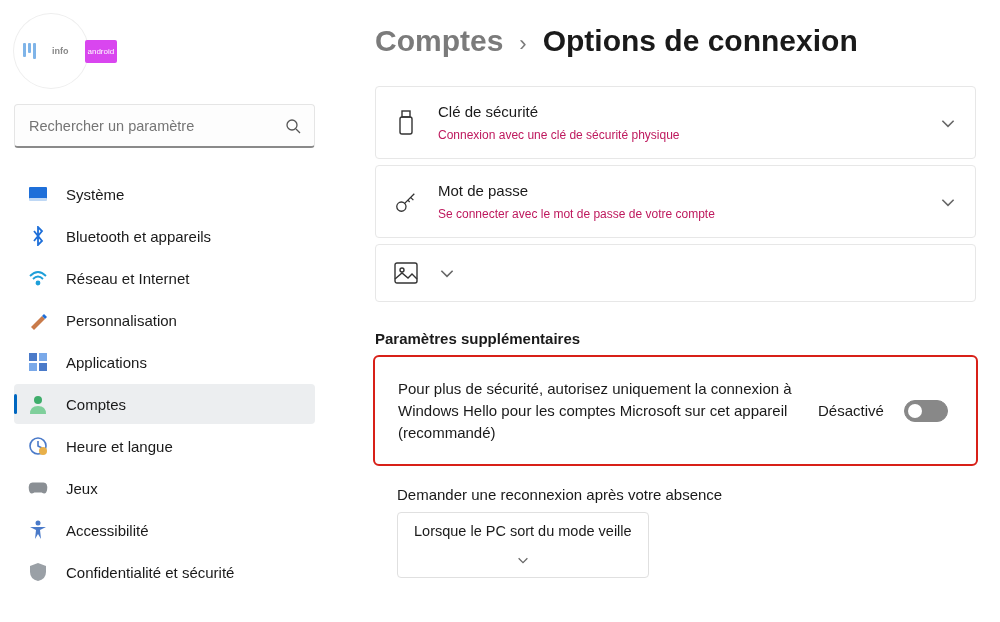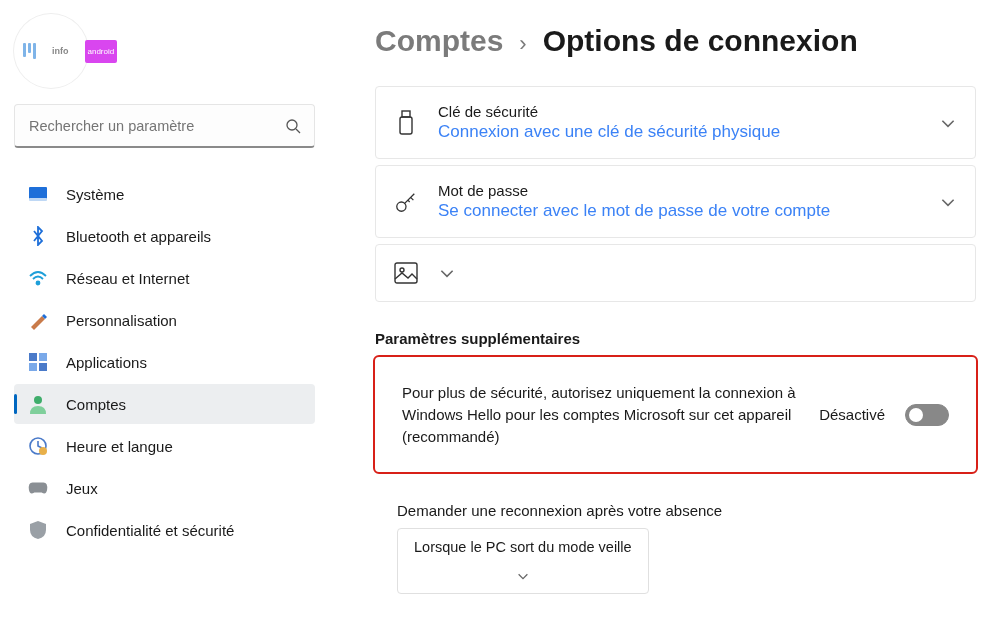--- a/index.html
+++ b/index.html
@@ -125,40 +125,40 @@
     background:#fff;
   }
   .option-icon {
     width: 24px; height: 24px;
     flex-shrink: 0;
     color: #333;
     display:flex;align-items:center;justify-content:center;
   }
   .option-body { flex: 1; min-width:0; }
   .option-title { font-size: 15px; color: #1a1a1a; }
-  .option-sub { font-size: 17px; color: #3b82f6; margin-top:2px;}
+  .option-sub { font-size: 12px; color: #be185d; margin-top:8px;}
   .chevron {
     width: 18px; height: 18px;
     color: #666;
     flex-shrink:0;
   }
   .section-head {
     font-size: 15px;
     font-weight: 600;
     color: #1a1a1a;
     margin: 28px 0 10px 0;
   }
   .setting-row {
-    border: 5px solid #737373;
+    border: 1px solid #737373;
     border-radius: 4px;
     padding: 20px 22px;
     display: flex;
     align-items: center;
     gap: 20px;
-    margin-bottom: 12px;
+    margin-bottom: 4px;
     background:#fff;
   }
   .setting-row.highlight {
     outline: 2px solid #d82018;
     outline-offset: 0;
     border-color: transparent;
   }
   .setting-text {
     flex: 1;
     font-size: 15px;
@@ -316,20 +316,29 @@
 
     <div class="nav-item">
       <span class="nav-icon">
         <svg width="22" height="16" viewBox="0 0 22 16">
             <path d="M5 2 L17 2 Q22 2 21 10 Q20 16 15 13 L7 13 Q2 16 1 10 Q0 2 5 2 Z" fill="#8a8f94"></path>
           </svg>
       </span>
       <span class="nav-label">Jeux</span>
     </div>
 
+    <div class="nav-item">
+      <span class="nav-icon">
+        <svg width="20" height="20" viewBox="0 0 20 20">
+            <circle cx="10" cy="3" r="2.5" fill="#4a7ac9"></circle>
+            <path d="M2 7 L18 7 L12 10 L13 19 L10 14 L7 19 L8 10 Z" fill="#4a7ac9"></path>
+          </svg>
+      </span>
+      <span class="nav-label">Accessibilité</span>
+    </div>
 
     <div class="nav-item">
       <span class="nav-icon">
         <svg width="18" height="20" viewBox="0 0 18 20">
             <path d="M9 1 L17 4 L17 10 Q17 17 9 19 Q1 17 1 10 L1 4 Z" fill="#9aa0a6"></path>
           </svg>
       </span>
       <span class="nav-label">Confidentialité et sécurité</span>
     </div>
 

